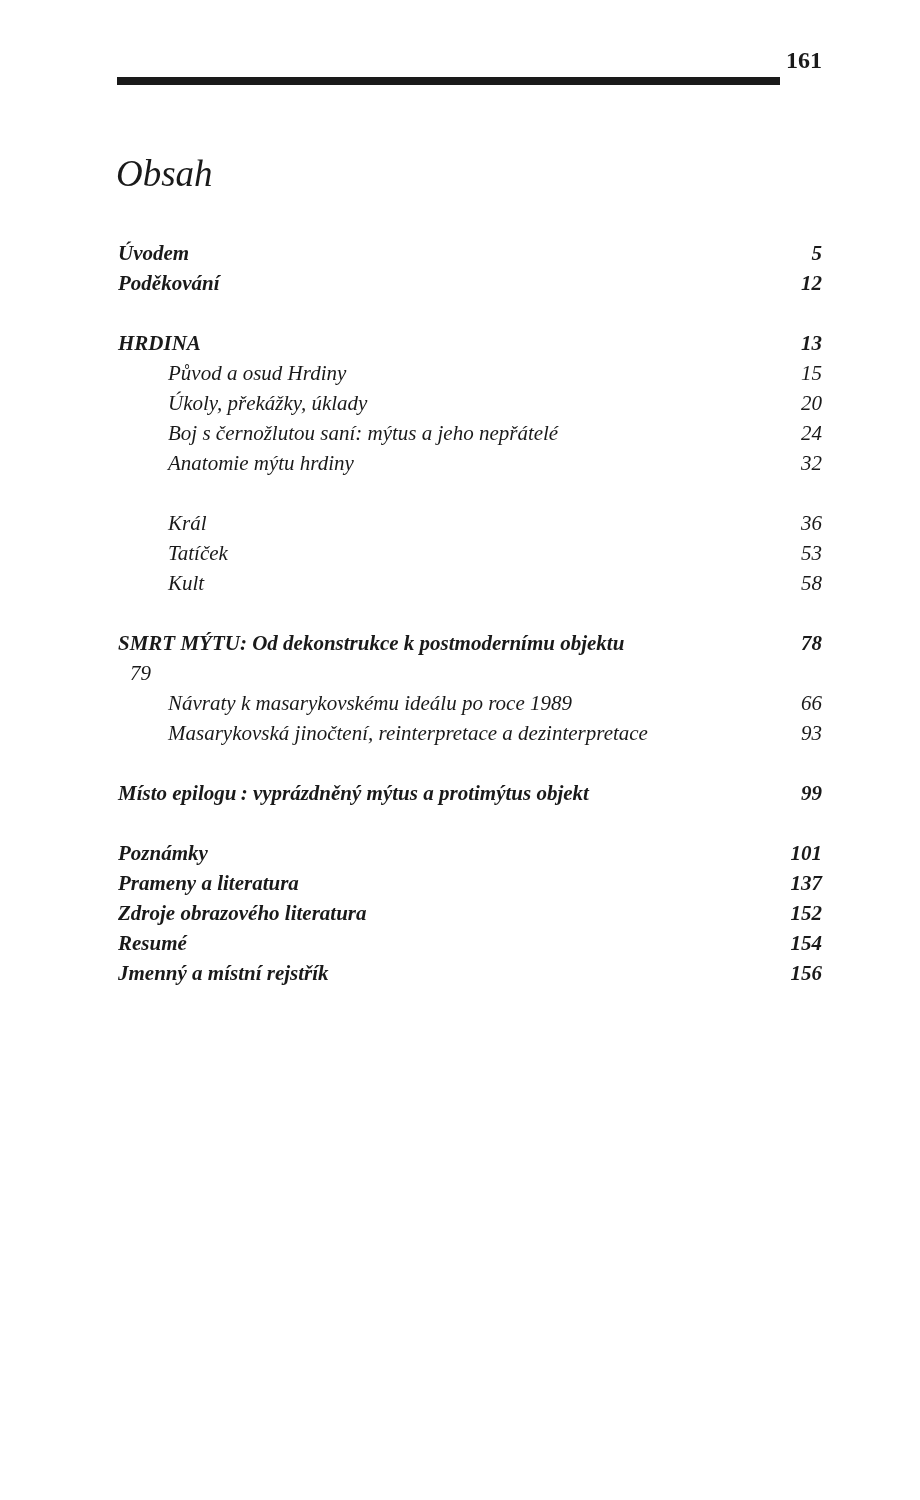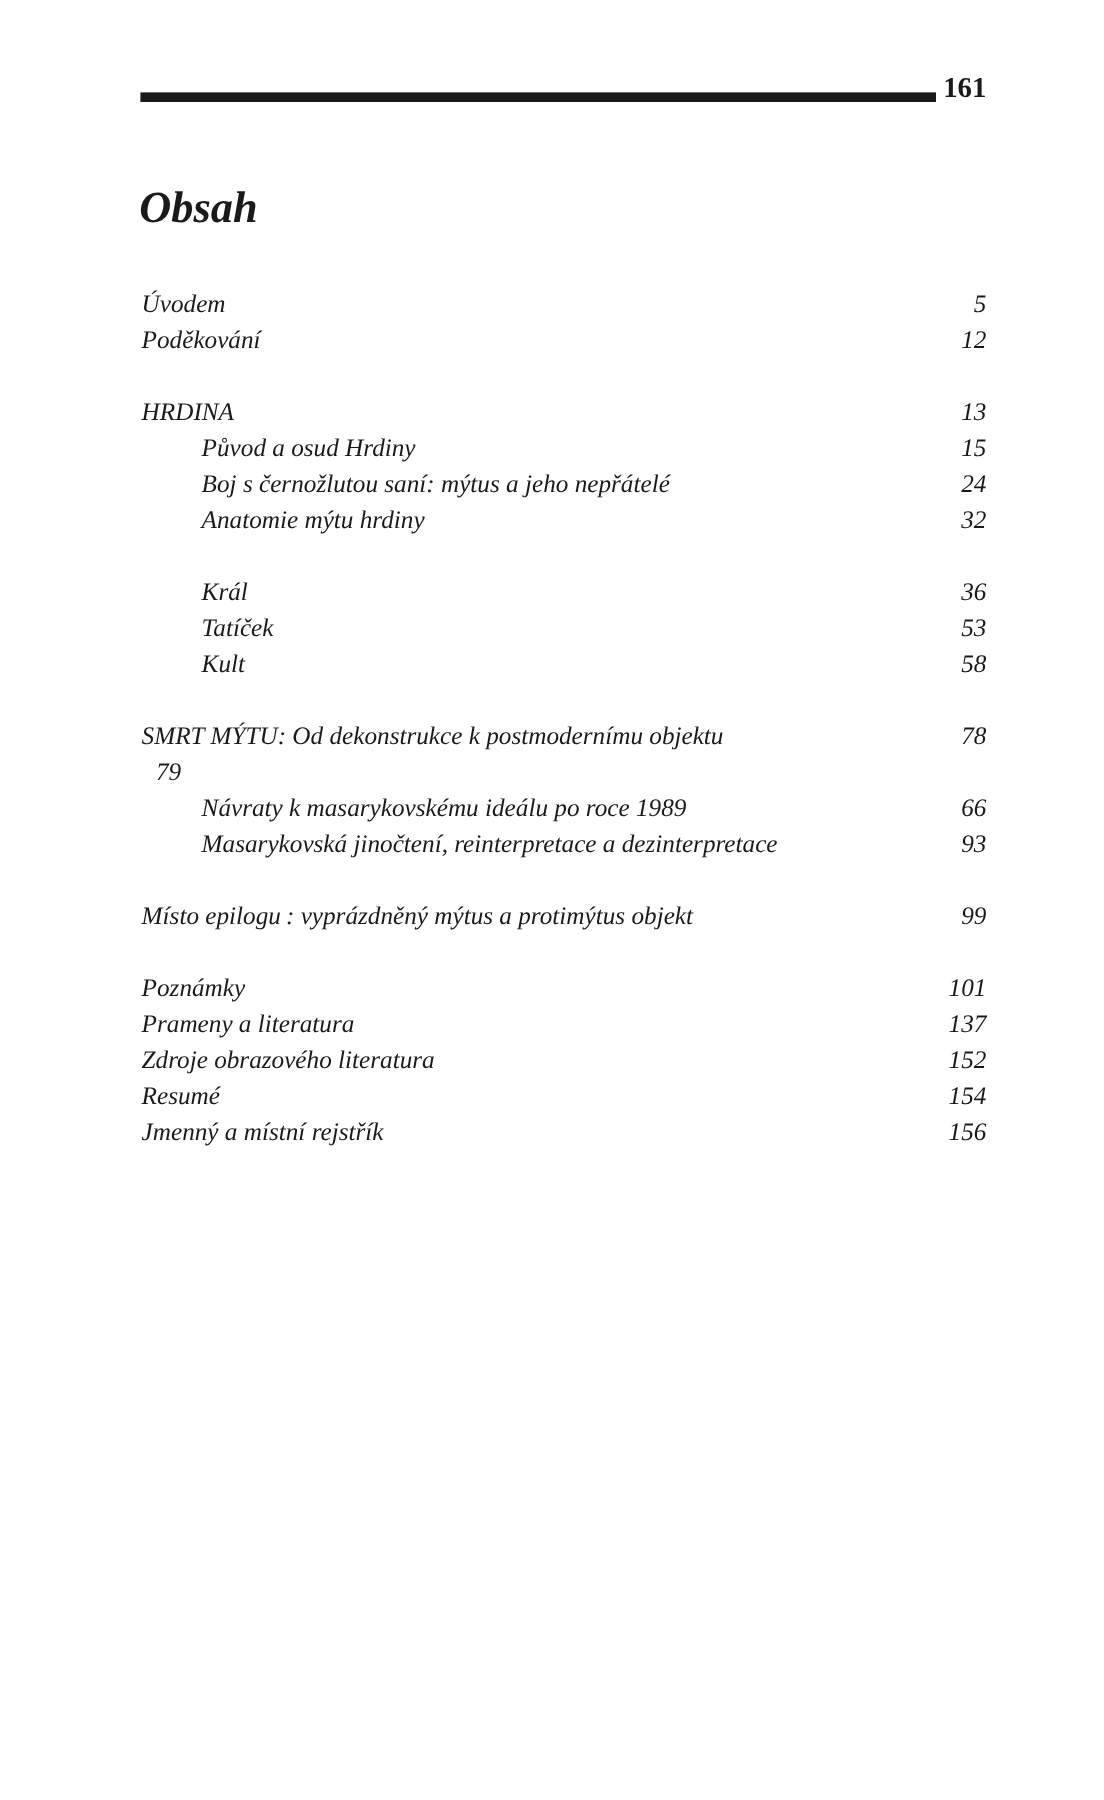--- a/index.html
+++ b/index.html
@@ -15,54 +15,54 @@
   .header-rule {
     position: absolute;
     left: 117px;
     top: 77px;
     width: 663px;
     height: 8px;
     background: #1a1a1a;
   }
   .page-number {
     position: absolute;
-    top: 60px;
+    top: 46px;
     right: 98px;
     font-weight: bold;
     font-size: 24px;
     line-height: 28px;
     color: #1a1a1a;
   }
   .doc-title {
     position: absolute;
     left: 116px;
     top: 152px;
     font-style: italic;
-    font-weight: bold;
+    font-weight: normal;
     font-size: 37px;
     line-height: 44px;
     color: #1a1a1a;
   }
   .toc {
     position: absolute;
     left: 118px;
     top: 238px;
     width: 704px;
   }
   .toc-group { margin-bottom: 30px; }
   .toc-row {
     display: flex;
     justify-content: space-between;
     align-items: baseline;
     font-style: italic;
     font-size: 21px;
     line-height: 30px;
     color: #1a1a1a;
   }
-  .toc-row.level-0 { font-weight: normal; }
+  .toc-row.level-0 { font-weight: bold; }
   .toc-row.level-1 .toc-label { padding-left: 50px; }
   .toc-label { white-space: nowrap; }
   .toc-page { margin-left: 12px; text-align: right; }
 </style>
 </head>
 <body>
 
 <div class="header-rule"></div>
 <div class="page-number">161</div>
 <h1 class="doc-title" style="margin:0;">Obsah</h1>
@@ -79,20 +79,24 @@
   </div>
     </div>
     <div class="toc-group">
       <div class="toc-row level-0">
     <span class="toc-label">HRDINA</span>
     <span class="toc-page">13</span>
   </div>
       <div class="toc-row level-1">
     <span class="toc-label">Původ a osud Hrdiny</span>
     <span class="toc-page">15</span>
+  </div>
+      <div class="toc-row level-1">
+    <span class="toc-label">Úkoly, překážky, úklady</span>
+    <span class="toc-page">20</span>
   </div>
       <div class="toc-row level-1">
     <span class="toc-label">Boj s černožlutou saní: mýtus a jeho nepřátelé</span>
     <span class="toc-page">24</span>
   </div>
       <div class="toc-row level-1">
     <span class="toc-label">Anatomie mýtu hrdiny</span>
     <span class="toc-page">32</span>
   </div>
     </div>

